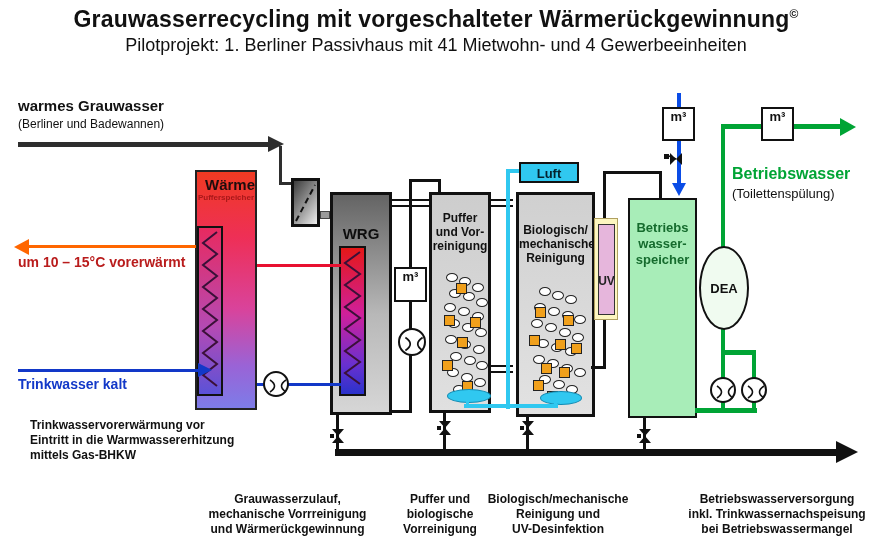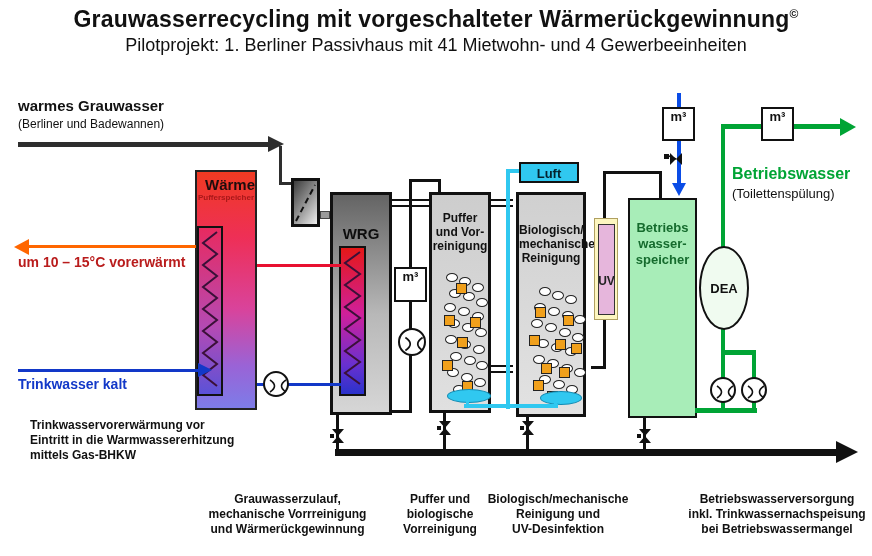--- a/index.html
+++ b/index.html
@@ -151,21 +151,21 @@
 
   <div class="dev" style="left:519px;top:162px;width:60px;height:21px;background:#30c8f0;border:2px solid #111;text-align:center;font-size:13px;font-weight:bold;line-height:20px;color:#04222e;">
     <span>Luft</span>
   </div>
   <div class="pipe" style="left:506px;top:169px;width:13px;height:4px;background:#30c8f0;z-index:4;"></div>
   <div class="pipe" style="left:506px;top:169px;width:4px;height:240px;background:#30c8f0;z-index:4;"></div>
   <div class="pipe" style="left:464px;top:404px;width:94px;height:4px;background:#30c8f0;z-index:4;"></div>
   <div class="pipe" style="left:466px;top:396px;width:3px;height:9px;background:#30c8f0;z-index:4;"></div>
   <div class="pipe" style="left:554px;top:396px;width:3px;height:9px;background:#30c8f0;z-index:4;"></div>
 
-  <div class="tank" style="left:516px;top:192px;width:70px;height:225px;border:3px solid #111;background:linear-gradient(180deg,#d0d0d0,#e2e2e2);">
+  <div class="tank" style="left:516px;top:192px;width:79px;height:225px;border:3px solid #111;background:linear-gradient(180deg,#d0d0d0,#e2e2e2);">
     <div style="text-align:center;font-size:12px;font-weight:bold;margin-top:28px;line-height:14px;">
       <div>Biologisch/</div>
       <div>mechanische</div>
       <div>Reinigung</div>
     </div>
     <div id="bubbles-bio">
         <div class="bubble" style="left: 20px; top: 92px;"></div>
         <div class="bubble" style="left: 33px; top: 96px;"></div>
         <div class="bubble" style="left: 46px; top: 100px;"></div>
         <div class="bubble" style="left: 15px; top: 108px;"></div>

